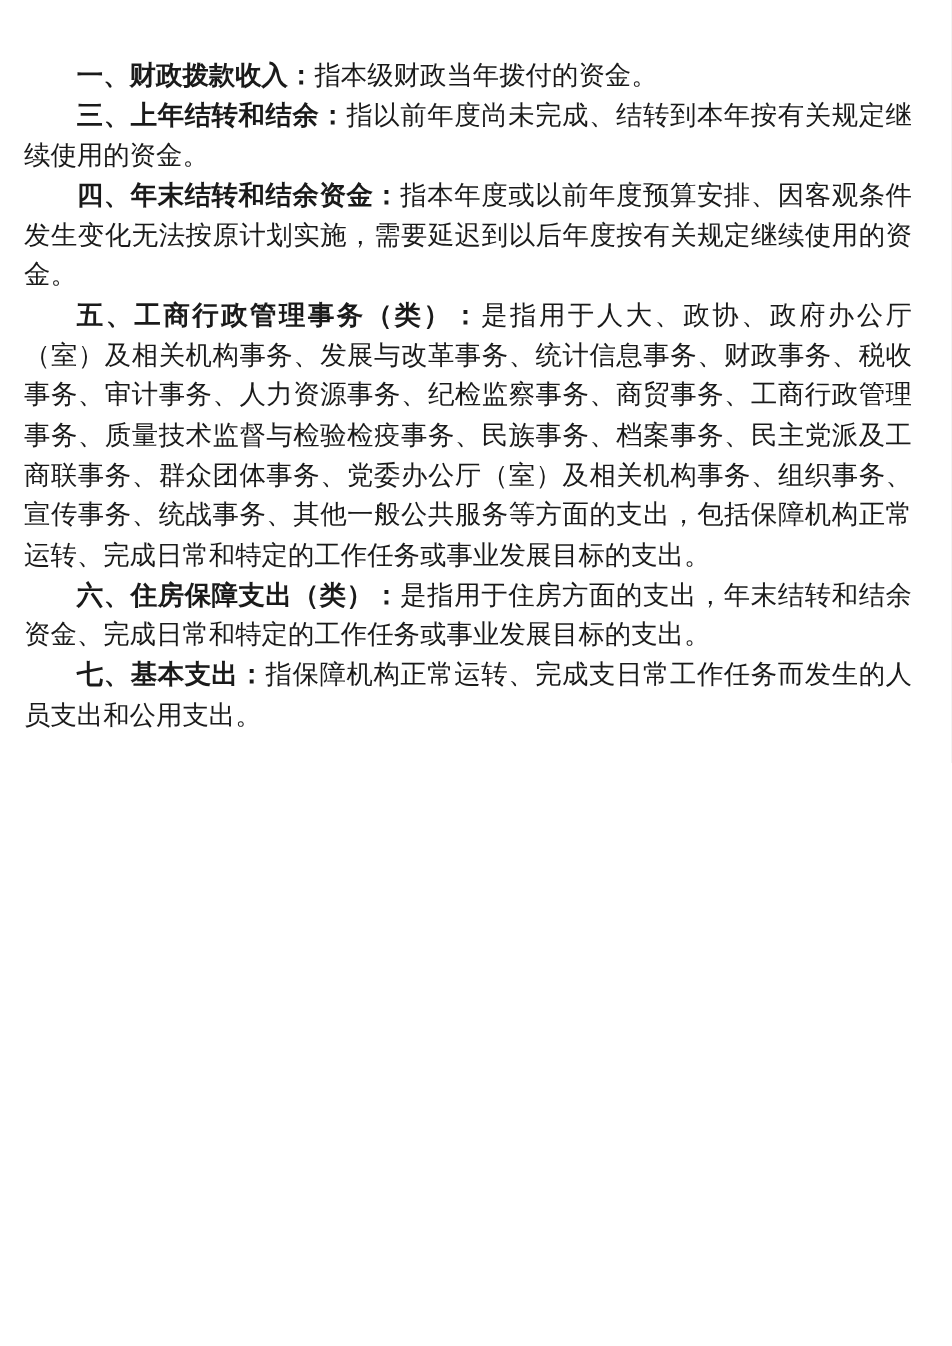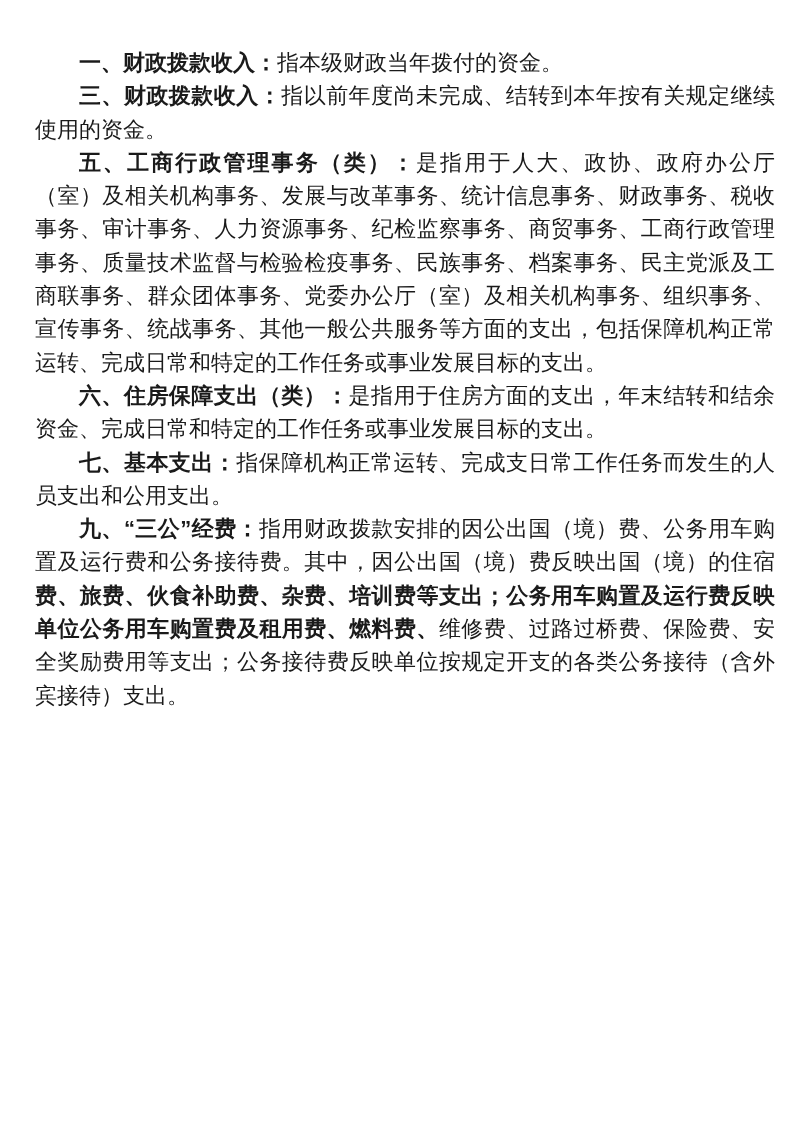--- a/index.html
+++ b/index.html
@@ -7,21 +7,21 @@
     padding: 0;
     background: #e8e8e8;
   }
   .page {
     position: relative;
     width: 793px;
     height: 1122px;
     margin: 0 auto;
     background: #ffffff;
     box-sizing: border-box;
-    padding: 46px 28px 0 35px;
+    padding: 46px 28px 0 20px;
     overflow: hidden;
     color: #1a1a1a;
   }
   .doc-body {
     width: 740px;
   }
   p.para {
     margin: 0;
     padding: 0;
     text-indent: 2em;
@@ -41,19 +41,19 @@
     font-family: "Liberation Sans", "DejaVu Sans", sans-serif;
     font-weight: bold;
   }
 </style>
 </head>
 <body>
 
 <div class="page">
   <div class="doc-body" id="doc-body">
       <p class="para"><span class="seg bold">一、财政拨款收入：</span><span class="seg">指本级财政当年拨付的资金。</span></p>
-      <p class="para"><span class="seg bold">三、财政拨款收入：</span><span class="seg">指以前年度尚未完成、结转到本年按有关规定继续使用的资金。</span></p>
+      <p class="para"><span class="seg bold">三、上年结转和结余：</span><span class="seg">指以前年度尚未完成、结转到本年按有关规定继续使用的资金。</span></p>
+      <p class="para"><span class="seg bold">四、年末结转和结余资金：</span><span class="seg">指本年度或以前年度预算安排、因客观条件发生变化无法按原计划实施，需要延迟到以后年度按有关规定继续使用的资金。</span></p>
       <p class="para"><span class="seg bold">五、工商行政管理事务（类）：</span><span class="seg">是指用于人大、政协、政府办公厅（室）及相关机构事务、发展与改革事务、统计信息事务、财政事务、税收事务、审计事务、人力资源事务、纪检监察事务、商贸事务、工商行政管理事务、质量技术监督与检验检疫事务、民族事务、档案事务、民主党派及工商联事务、群众团体事务、党委办公厅（室）及相关机构事务、组织事务、宣传事务、统战事务、其他一般公共服务等方面的支出，包括保障机构正常运转、完成日常和特定的工作任务或事业发展目标的支出。</span></p>
       <p class="para"><span class="seg bold">六、住房保障支出（类）：</span><span class="seg">是指用于住房方面的支出，年末结转和结余资金、完成日常和特定的工作任务或事业发展目标的支出。</span></p>
       <p class="para"><span class="seg bold">七、基本支出：</span><span class="seg">指保障机构正常运转、完成支日常工作任务而发生的人员支出和公用支出。</span></p>
-      <p class="para"><span class="seg bold">九、“三公”经费：</span><span class="seg">指用财政拨款安排的因公出国（境）费、公务用车购置及运行费和公务接待费。其中，因公出国（境）费反映出国（境）的住宿</span><span class="seg bold">费、旅费、伙食补助费、杂费、培训费等支出；公务用车购置及运行费反映单位公务用车购置费及租用费、燃料费、</span><span class="seg">维修费、过路过桥费、保险费、安全奖励费用等支出；公务接待费反映单位按规定开支的各类公务接待（含外宾接待）支出。</span></p>
     </div>
 </div>
 
 </body></html>

